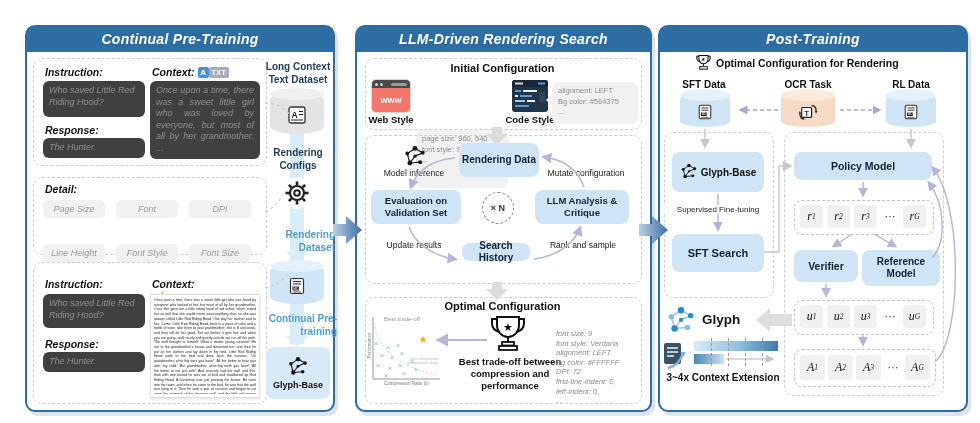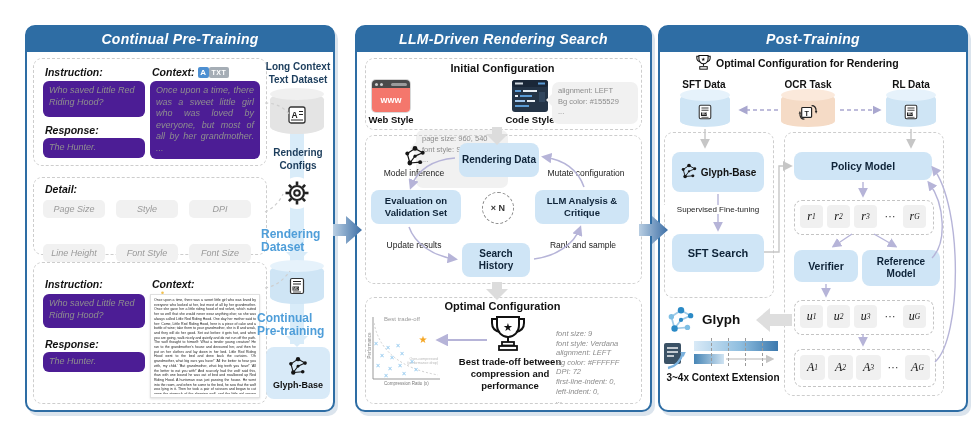--- a/index.html
+++ b/index.html
@@ -2,24 +2,24 @@
 <html><head>
 <meta charset="utf-8">
 <style>
   html,body{margin:0;padding:0;background:#fff;}
   #cv{position:relative;width:980px;height:423px;background:#fff;font-family:"Liberation Sans",sans-serif;}
   .abs{position:absolute;}
   .panel{position:absolute;background:#fff;border:2px solid #2e6da4;border-radius:10px;box-shadow:3px 4px 0 rgba(176,196,214,.45);}
   .phead{position:absolute;left:-1px;right:-1px;top:-1px;height:26px;background:#2e6da4;border-radius:8px 8px 0 0;color:#fff;font-style:italic;font-weight:bold;font-size:14px;text-align:center;line-height:26px;letter-spacing:.3px;}
   .dash{position:absolute;border:1.5px dashed #cdcdcd;border-radius:9px;}
   .h{position:absolute;font-weight:bold;font-style:italic;font-size:10.5px;color:#111;}
-  .gbox{position:absolute;background:#4c1d95;border-radius:6px;color:#8f8f8f;font-style:italic;font-size:9px;line-height:11.5px;padding:4px 6px;box-sizing:border-box;}
+  .gbox{position:absolute;background:#404040;border-radius:6px;color:#8f8f8f;font-style:italic;font-size:9px;line-height:11.5px;padding:4px 6px;box-sizing:border-box;}
   .jst{text-align:justify;}
   .navytxt{position:absolute;color:#1c3d5c;font-weight:bold;font-size:10px;text-align:center;line-height:13px;}
-  .bluetxt{position:absolute;color:#4f9ed9;font-weight:bold;font-size:12px;text-align:left;line-height:13px;}
+  .bluetxt{position:absolute;color:#4f9ed9;font-weight:bold;font-size:10px;text-align:right;line-height:13px;}
   .bluebox{position:absolute;background:#cfe5f6;border-radius:8px;display:flex;align-items:center;justify-content:center;text-align:center;font-weight:bold;color:#0e2338;}
   .cyl{position:absolute;border-radius:50%/18%;display:flex;align-items:center;justify-content:center;padding-top:3px;box-sizing:border-box;}
   .cyl::before{content:"";position:absolute;left:0;right:0;top:-4px;height:12px;border-radius:50%;background:var(--t);}
   .cyl>*{position:relative;z-index:1;}
   .pillgrid{position:absolute;display:grid;grid-template-columns:repeat(3,62px);gap:26px 11px;}
   .pillgrid>div{background:#f1f1f1;border-radius:5px;color:#9a9a9a;font-style:italic;font-size:9px;height:18px;display:flex;align-items:center;justify-content:center;}
   .bubble{position:absolute;background:#f1f1f1;border-radius:7px;color:#8c8c8c;font-size:7.5px;line-height:10.5px;padding:4px 6px;box-sizing:border-box;}
   .bubble::before{content:"";position:absolute;left:-6px;top:12px;border:6px solid transparent;border-right:6px solid #f1f1f1;border-left:0;}
   .settings{position:absolute;color:#8c8c8c;font-style:italic;font-size:7.5px;line-height:9.6px;}
   .micro{position:absolute;font-size:3.5px;line-height:4.7px;color:#1a1a1a;text-align:justify;overflow:hidden;}
@@ -57,21 +57,21 @@
   <div class="h" style="left:152px;top:66px;">
     <span>Context:</span>
     <span class="badgeA">A</span><span class="badgeTXT">TXT</span>
   </div>
   <div class="gbox jst" style="left:150px;top:81px;width:110px;height:78px;">Once upon a time, there was a sweet little girl who was loved by everyone, but most of all by her grandmother. ...</div>
 
   <div class="dash" style="left:33px;top:177px;width:232px;height:76px;"></div>
   <div class="h" style="left:45px;top:183px;">Detail:</div>
   <div class="pillgrid" style="left:43px;top:200px;width:216px;">
       <div>Page Size</div>
-      <div>Style</div>
+      <div>Font</div>
       <div>DPI</div>
       <div>Line Height</div>
       <div>Font Style</div>
       <div>Font Size</div>
     </div>
 
   <div class="dash" style="left:33px;top:262px;width:232px;height:140px;"></div>
   <div class="h" style="left:45px;top:278px;">Instruction:</div>
   <div class="gbox" style="left:43px;top:294px;width:102px;height:34px;">Who saved Little Red Riding Hood?</div>
   <div class="h" style="left:45px;top:338px;">Response:</div>
@@ -191,21 +191,21 @@
         <rect x="8" y="15" width="12" height="2" fill="#5b9bd5"></rect>
         <rect x="3" y="20" width="10" height="2" fill="#9fc5ec"></rect>
         <rect x="15" y="20" width="8" height="2" fill="#e8eef4"></rect>
         <rect x="3" y="25" width="14" height="2" fill="#5b9bd5"></rect>
         <rect x="27" y="12" width="6" height="10" fill="#31465e"></rect>
       </svg>
   </div>
   <div class="blbl" style="left:504px;top:114px;width:52px;font-size:9.5px;">Code Style</div>
   <div class="bubble" style="left:552px;top:82px;width:86px;height:42px;">
       <div>alignment: LEFT</div>
-      <div>Bg color: #155529</div>
+      <div>Bg color: #564375</div>
       <div>...</div>
     </div>
 
   <div class="dash" style="left:365px;top:135px;width:275px;height:147px;"></div>
   <div class="bluebox" style="left:459px;top:143px;width:80px;height:34px;font-size:10px;line-height:12px;">Rendering Data</div>
   <div class="abs" style="left:403px;top:145px;">
     <svg width="24" height="24" viewBox="0 0 28 28">
         <g stroke="#151515" stroke-width="1.4">
           <line x1="14" y1="4" x2="5" y2="10"></line>
           <line x1="14" y1="4" x2="23" y2="9"></line>
@@ -222,21 +222,21 @@
         <circle cx="14" cy="13" r="1.8" fill="#151515"></circle>
       </svg>
   </div>
   <div class="lbl" style="left:368px;top:168px;width:92px;">Model inference</div>
   <div class="lbl" style="left:534px;top:168px;width:104px;">Mutate configuration</div>
   <div class="bluebox" style="left:371px;top:190px;width:84px;height:34px;font-size:9.5px;line-height:12px;padding:0 3px;text-align:center;">Evaluation on Validation Set</div>
   <div class="bluebox" style="left:535px;top:190px;width:88px;height:34px;font-size:9.5px;line-height:12px;padding:0 3px;">LLM Analysis &amp; Critique</div>
   <div class="abs" style="left:482px;top:192px;width:30px;height:30px;border:1.3px dashed #8a8a8a;border-radius:50%;display:flex;align-items:center;justify-content:center;font-size:9px;font-weight:bold;color:#333;">× N</div>
   <div class="lbl" style="left:372px;top:240px;width:84px;">Update results</div>
   <div class="lbl" style="left:534px;top:240px;width:98px;">Rank and sample</div>
-  <div class="bluebox" style="left:462px;top:243px;width:68px;height:34px;font-size:10px;line-height:12px;">Search History</div>
+  <div class="bluebox" style="left:462px;top:243px;width:68px;height:18px;font-size:10px;line-height:12px;">Search History</div>
 
   <div class="dash" style="left:365px;top:297px;width:275px;height:105px;"></div>
   <div class="blbl" style="left:365px;top:300px;width:275px;font-size:11px;">Optimal Configuration</div>
 
   <div class="abs" style="left:368px;top:313px;width:76px;height:76px;" id="scatter">
     <svg width="76" height="76" style="position:absolute;left:0;top:0;">
       <line x1="5" y1="4" x2="5" y2="66" stroke="#999" stroke-width="1"></line>
       <line x1="5" y1="66" x2="72" y2="66" stroke="#999" stroke-width="1"></line>
       <path d="M6 10 Q 14 52 70 62" stroke="#cfcfcf" stroke-width="1" fill="none" stroke-dasharray="2,2"></path>
     </svg>

